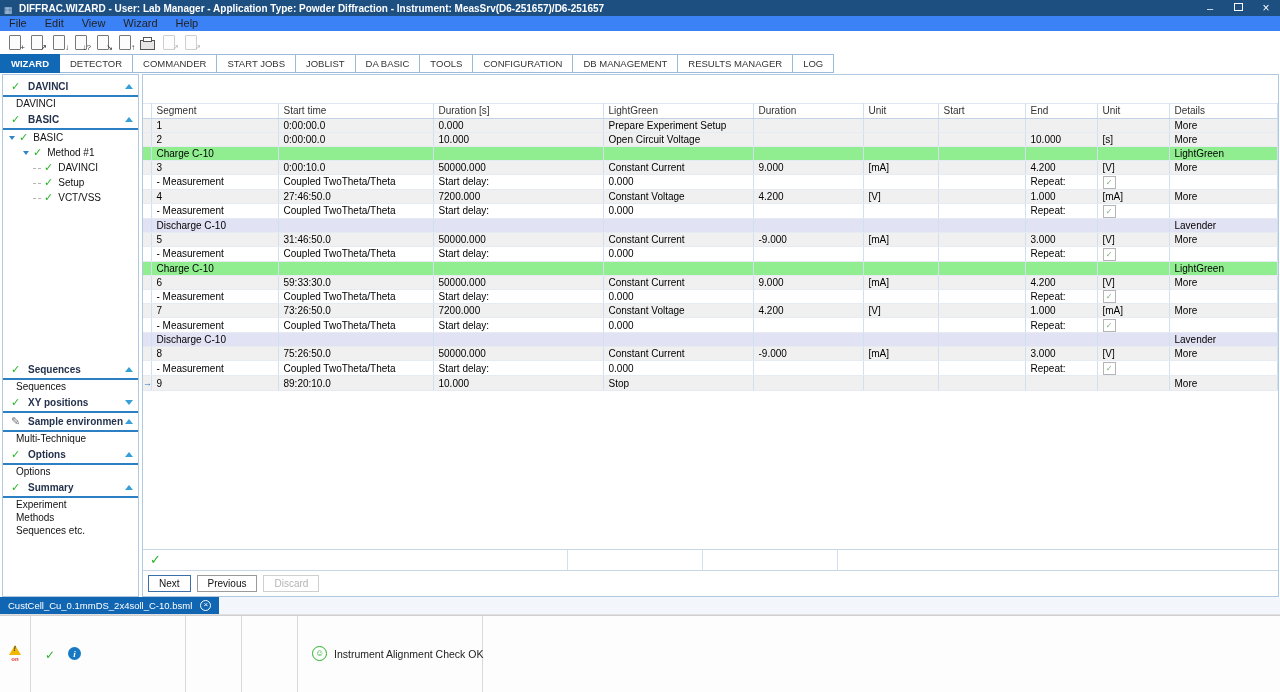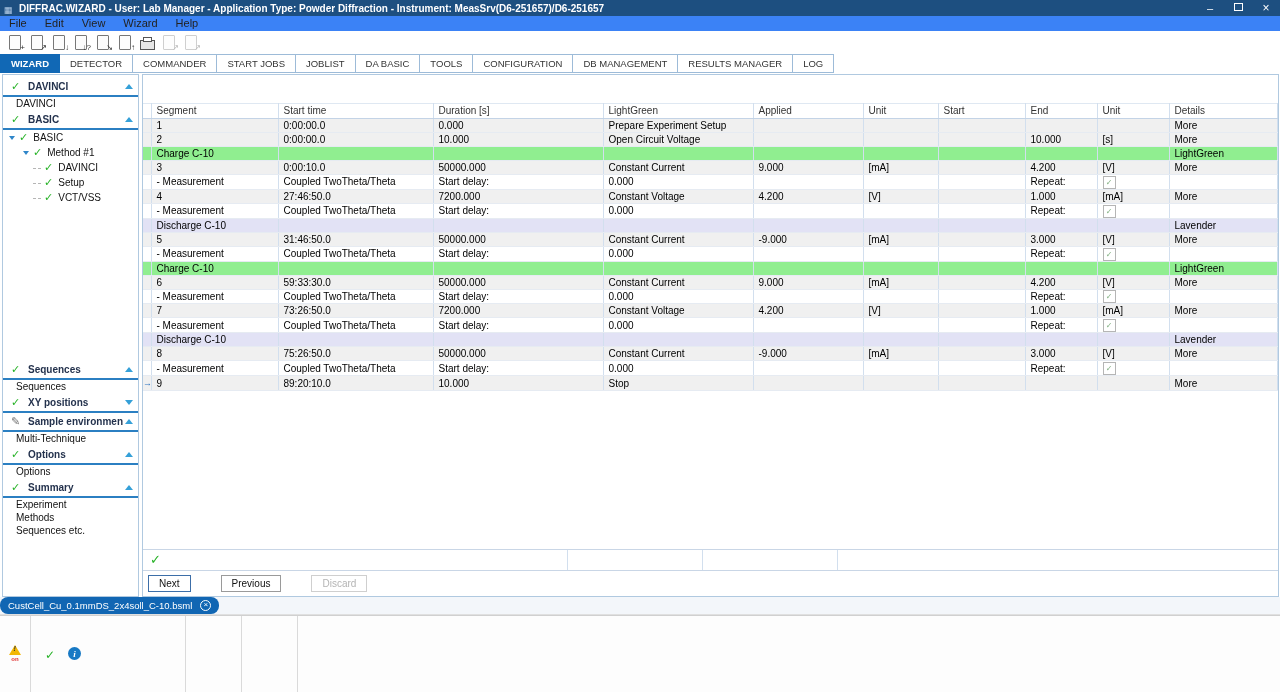--- a/index.html
+++ b/index.html
@@ -96,27 +96,27 @@
 
   .filler{flex:1 1 auto;}
 
   
   .wiz-status{height:20px;border-top:1px solid #c9d6e6;border-bottom:1px solid #c9d6e6;position:relative;flex:0 0 auto;display:flex;align-items:center;padding-left:7px;}
   .ok-check{color:#26b226;font-weight:bold;font-size:13px;}
   .ok-check::before{content:"✓";}
   .vd{position:absolute;top:0;bottom:0;width:1px;background:#d2dfee;}
 
   .navrow{height:25px;display:flex;align-items:center;flex:0 0 auto;padding-left:5px;}
-  .btn{font-family:inherit;font-size:10px;height:17px;background:#fff;border:1px solid #9a9a9a;padding:0 10px;margin-right:30px;color:#111;}
+  .btn{font-family:inherit;font-size:10px;height:17px;background:#fff;border:1px solid #9a9a9a;padding:0 10px;margin-right:6px;color:#111;}
   .btn.next{border:1px solid #3c6ea8;}
   .btn.dis{border-color:#cfcfcf;color:#b4b4b4;}
 
   
   .filetabbar{height:17px;background:#f3f6fa;border-bottom:1px solid #e0e0e0;flex:0 0 auto;display:flex;}
-  .filetab{background:#1166b3;color:#fff;font-size:9.5px;display:inline-flex;align-items:center;padding:8px 8px;white-space:nowrap;border-radius:8px;}
+  .filetab{background:#1166b3;color:#fff;font-size:9.5px;display:inline-flex;align-items:center;padding:8px 8px;white-space:nowrap;}
   .ftclose{width:9px;height:9px;border:1px solid #fff;border-radius:50%;margin-left:8px;display:inline-flex;align-items:center;justify-content:center;}
   .ftclose::before{content:"×";font-size:8px;line-height:8px;color:#fff;}
 
   
   .statusbar{flex:1 0 auto;background:#fdfdfd;border-top:1px solid #d0d0d0;display:flex;align-items:stretch;}
   .sb-cell{border-right:1px solid #dadada;display:flex;align-items:center;}
   .sb-cell.c1{width:30px;justify-content:center;}
   .sb-cell.c2{width:140px;padding-left:14px;}
   .sb-cell.c3{width:55px;}
   .sb-cell.c4{width:55px;}
@@ -295,21 +295,21 @@
               <col style="width:72px">
               <col>
           </colgroup>
           <thead>
               <tr id="seg-head">
                 <th class="gutter"></th>
                 <th>Segment</th>
                 <th>Start time</th>
                 <th>Duration [s]</th>
                 <th>LightGreen</th>
-                <th>Applied</th>
+                <th>Duration</th>
                 <th>Unit</th>
                 <th>Start</th>
                 <th>End</th>
                 <th>Unit</th>
                 <th>Details</th>
               </tr>
             </thead>
           <tbody id="seg-body">
               <tr class="segment">
                 <td class="gutter"></td>
@@ -592,16 +592,20 @@
         <i class="tri"></i>
         <b class="radtxt">on</b>
       </span>
     </div>
     <div class="sb-cell c2">
       <span class="st-check"></span>
       <span class="st-info"></span>
     </div>
     <div class="sb-cell c3"></div>
     <div class="sb-cell c4"></div>
+    <div class="sb-cell c5">
+      <span class="smiley"></span>
+      <span class="st-msg">Instrument Alignment Check OK</span>
+    </div>
     <div class="sb-cell flex"></div>
   </div>
 
 </div>
 
 </body></html>

